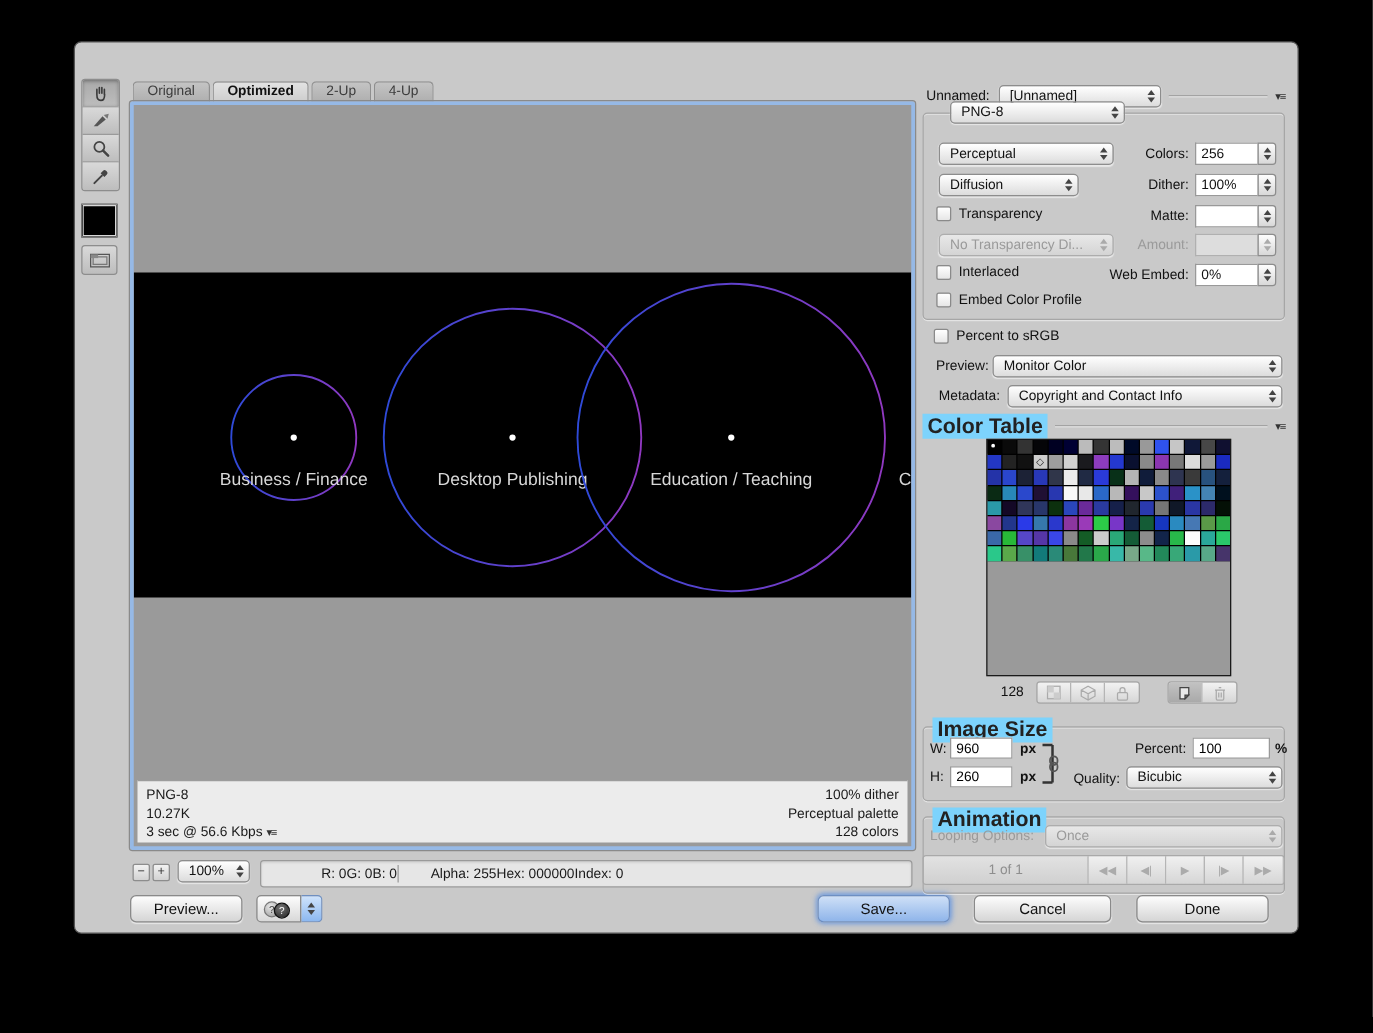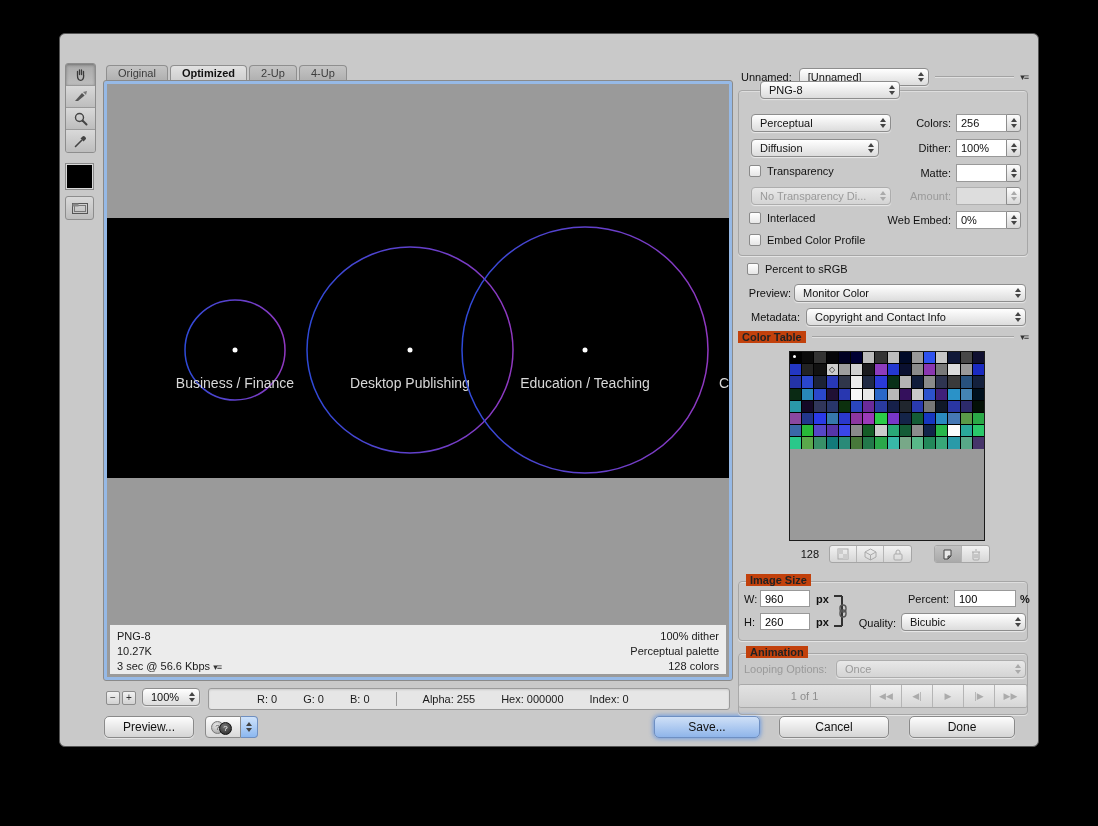--- a/index.html
+++ b/index.html
@@ -37,21 +37,21 @@
   .status .l { position:absolute; left:7px; top:4px; line-height:15px; }
   .status .r { position:absolute; right:7px; top:4px; line-height:15px; text-align:right; }
   .menu-glyph { font-size:9px; color:#333; letter-spacing:-1px; }
 
   
   .zoomrow { position:absolute; left:44px; top:654px; right:308px; height:22px; }
   .sqbtn { position:absolute; top:3px; width:14px; height:14px; border:1px solid #8d8d8d; border-radius:2px; background:linear-gradient(#f2f2f2,#d2d2d2); font-size:10px; line-height:11px; text-align:center; color:#333; }
   .zoom-pop { position:absolute; left:38px; top:0; width:58px; }
   .infobar { position:absolute; left:104px; right:0; top:0; height:22px; border:1px solid #9a9a9a; border-radius:3px; background:#e6e6e6; box-shadow:inset 0 1px 2px rgba(0,0,0,.12);
     display:flex; align-items:center; font-size:11px; color:#1a1a1a; }
-  .infobar span { margin-right:26px; }
+  .infobar span { }
   .infobar .first { margin-left:48px; }
   .infobar .div { width:1px; height:14px; background:#9a9a9a; margin-right:26px; }
 
   
   .popup { height:18px; border:1px solid #8d8d8d; border-radius:4px; background:linear-gradient(#ffffff,#dcdcdc);
     display:flex; align-items:center; font-size:11px; color:#111; padding:0 4px 0 8px; position:relative; box-shadow:0 1px 1px rgba(255,255,255,.6); }
   .popup .ptext { flex:1; white-space:nowrap; overflow:hidden; }
   .popup.disabled { color:#9a9a9a; background:linear-gradient(#e8e8e8,#d4d4d4); border-color:#adadad; }
   .arrows { display:flex; flex-direction:column; align-items:center; gap:2px; margin-left:5px; }
   .a-up { width:0; height:0; border-left:3px solid transparent; border-right:3px solid transparent; border-bottom:4px solid #444; }
@@ -66,21 +66,21 @@
 
   .cbrow { display:flex; align-items:center; position:absolute; }
   .cb { width:12px; height:12px; border:1px solid #8a8a8a; border-radius:2px; background:linear-gradient(#ffffff,#e6e6e6); margin-right:6px; flex:none; }
   .lbl { font-size:11px; color:#111; }
   .lbl.dis { color:#9a9a9a; }
   .rlabel { position:absolute; font-size:11px; color:#111; text-align:right; }
 
   
   .panel { position:absolute; left:676px; top:26px; width:300px; height:660px; font-size:11px; }
   .groupbox { position:absolute; border:1px solid #a6a6a6; border-radius:4px; box-shadow:0 1px 0 rgba(255,255,255,.5), inset 0 1px 0 rgba(255,255,255,.4); }
-  .gtitle { position:absolute; font-size:11px; font-weight:bold; color:#222; background:#c2410c; padding:0 4px; }
+  .gtitle { position:absolute; font-size:17px; font-weight:bold; color:#222; background:#7dd3fc; padding:0 4px; }
   .hline { flex:1; height:0; border-top:1px solid #a3a3a3; border-bottom:1px solid #e0e0e0; }
 
   .ctgrid-wrap { position:absolute; left:53px; top:291px; width:196px; height:190px; border:1px solid #1a1a1a; background:#9a9a9a; }
   .ctgrid { display:grid; grid-template-columns:repeat(16,1fr); grid-auto-rows:11.2px; gap:1px; background:#000; padding:0; width:194px; }
   .sw { position:relative; }
   .sw.sel::after { content:""; position:absolute; left:3px; top:3px; width:3px; height:3px; background:#fff; border-radius:50%; }
   .sw.dia::after { content:"◇"; position:absolute; left:0; right:0; top:0.5px; text-align:center; font-size:8px; color:#222; }
 
   .segbar { display:flex; border:1px solid #a6a6a6; border-radius:3px; overflow:hidden; position:absolute; height:18px; background:linear-gradient(#f2f2f2,#d6d6d6); }
   .segbtn { width:27px; display:flex; align-items:center; justify-content:center; border-right:1px solid #b5b5b5; }
@@ -274,21 +274,21 @@
     </div>
     <span class="rlabel" style="left:165px; top:57px; width:50px;">Colors:</span>
     <div class="stepfield" style="position:absolute; left:220px; top:54px; width:65px;">
       <input value="256" style="">
       <span class="stepper">
           <i class="a-up"></i>
           <i class="a-dn"></i>
         </span>
     </div>
 
-    <div class="popup" style="position:absolute; left:15px; top:79px; width:128px;">
+    <div class="popup" style="position:absolute; left:15px; top:79px; width:112px;">
       <span class="ptext">Diffusion</span>
       <span class="arrows">
           <i class="a-up"></i>
           <i class="a-dn"></i>
         </span>
     </div>
     <span class="rlabel" style="left:165px; top:82px; width:50px;">Dither:</span>
     <div class="stepfield" style="position:absolute; left:220px; top:79px; width:65px;">
       <input value="100%" style="">
       <span class="stepper">

